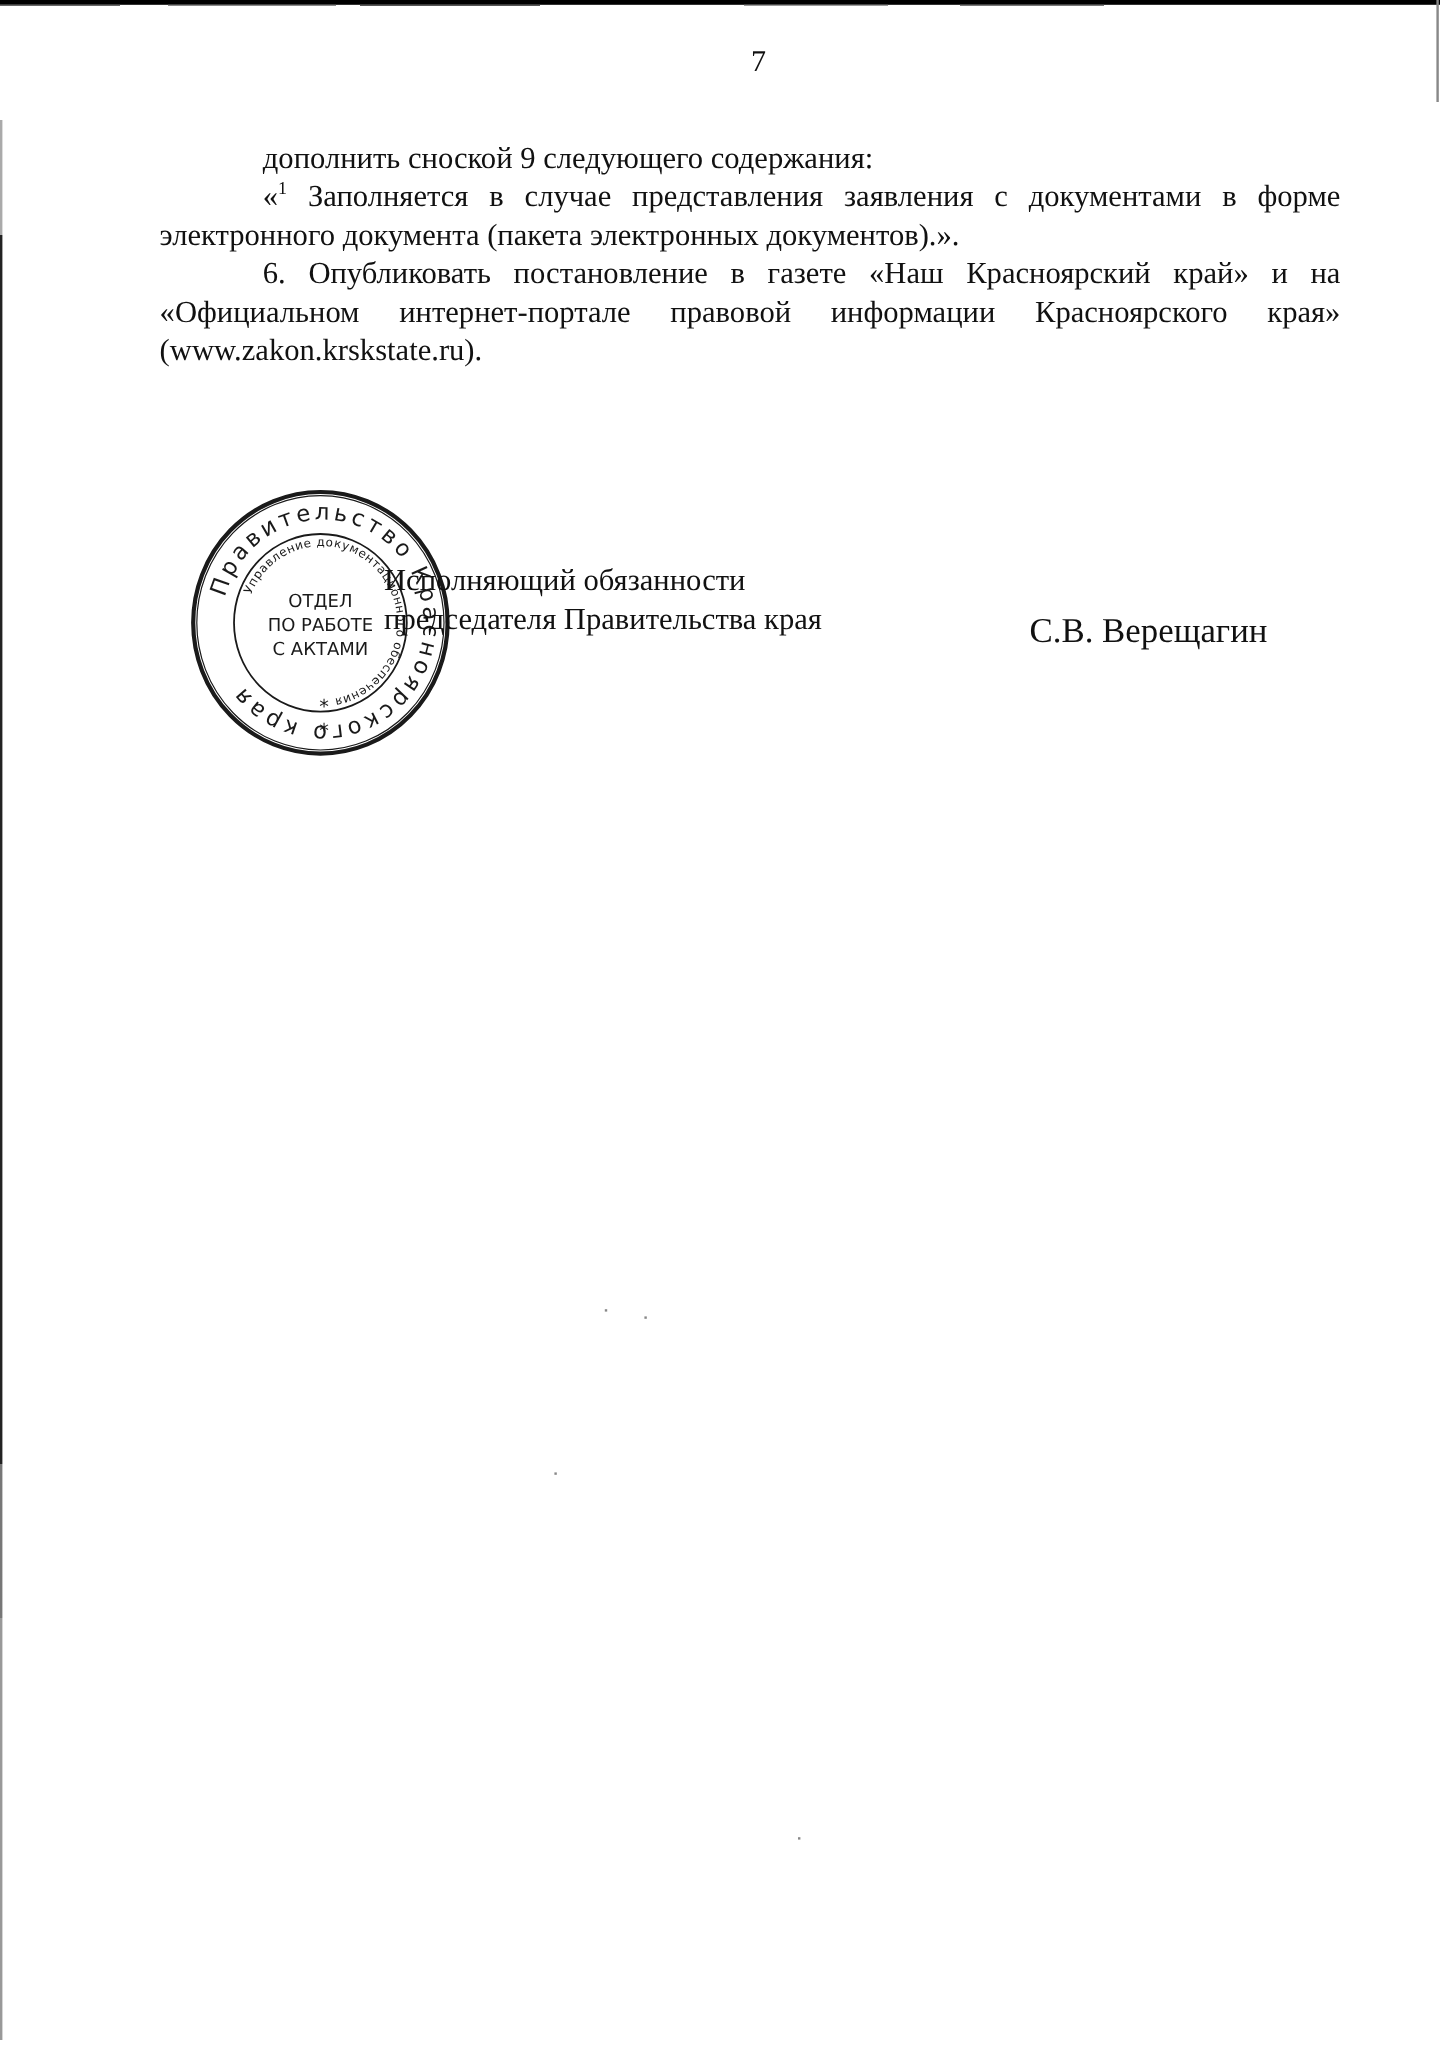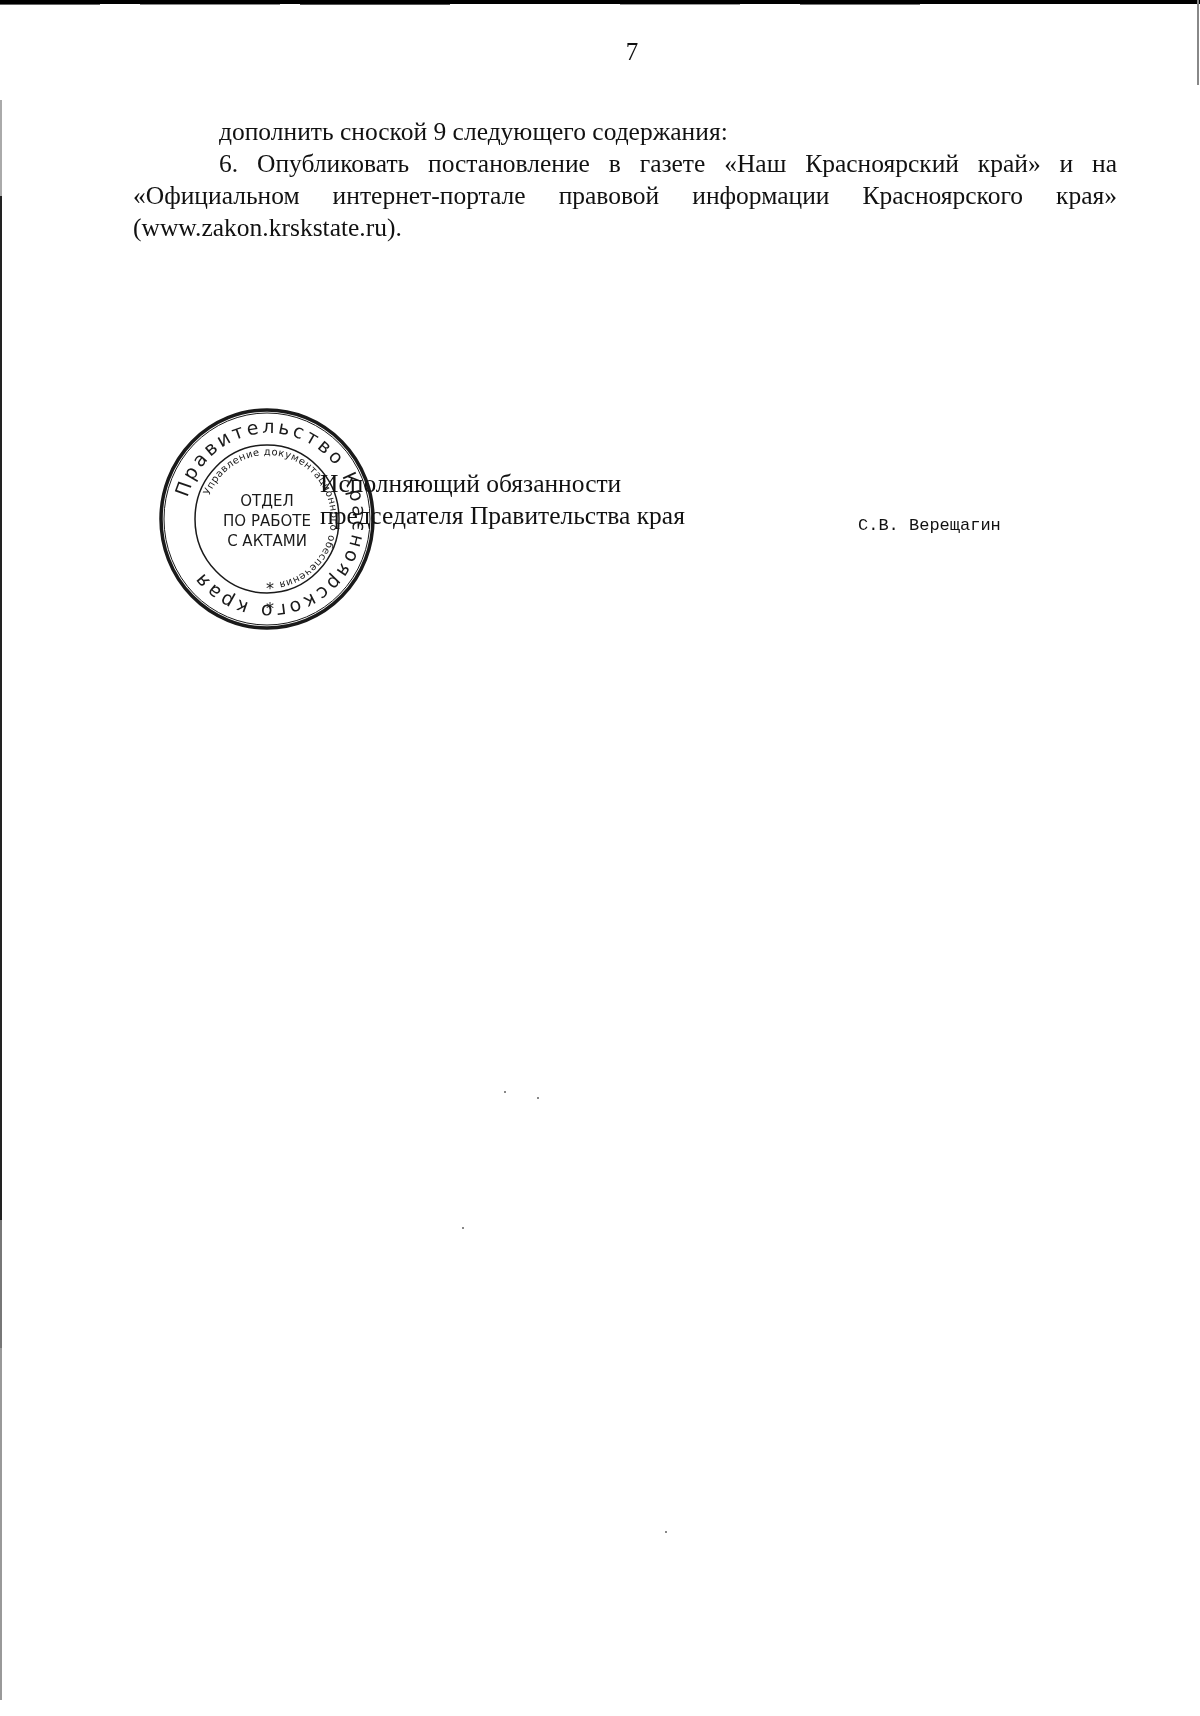--- a/index.html
+++ b/index.html
@@ -62,23 +62,22 @@
       position: absolute;
       left: 320px;
       top: 468px;
       font-size: 25.5px;
       line-height: 32px;
     }
     .signature-name {
       position: absolute;
       left: 858px;
       top: 510px;
-      font-size: 17px;
+      font-size: 29px;
       line-height: 32px;
-      font-family: Liberation Mono, monospace;
     }
 
     .stamp {
       position: absolute;
       left: 158px;
       top: 408px;
       width: 218px;
       height: 222px;
     }
     .stamp svg { width: 100%; height: 100%; }
@@ -94,20 +93,21 @@
 <div class="speck" style="left:537px;top:1097px;"></div>
 <div class="speck" style="left:462px;top:1227px;"></div>
 <div class="speck" style="left:665px;top:1531px;"></div>
 
 <div class="page-number">7</div>
 
 <div class="body-text">
   <p>
     <span>дополнить сноской 9 следующего содержания:</span>
   </p>
+  <p><span>«</span><sup class="fn">1</sup><span> Заполняется в случае представления заявления с документами в форме электронного документа (пакета электронных документов).».</span></p>
   <p>
     <span>6. Опубликовать постановление в газете «Наш Красноярский край» и на «Официальном интернет-портале правовой информации Красноярского края» (www.zakon.krskstate.ru).</span>
   </p>
 </div>
 
 <div class="stamp">
   <svg viewBox="0 0 218 222" xmlns="http://www.w3.org/2000/svg">
     <defs>
       <path id="outerArc" d="M 109,197 m -82,-86 a 84,86 0 1,1 168,0 a 84,86 0 1,1 -168,0"></path>
       <path id="innerArc" d="M 109,197 m -62,-86 a 63,64 0 1,1 126,0 a 63,64 0 1,1 -126,0"></path>

